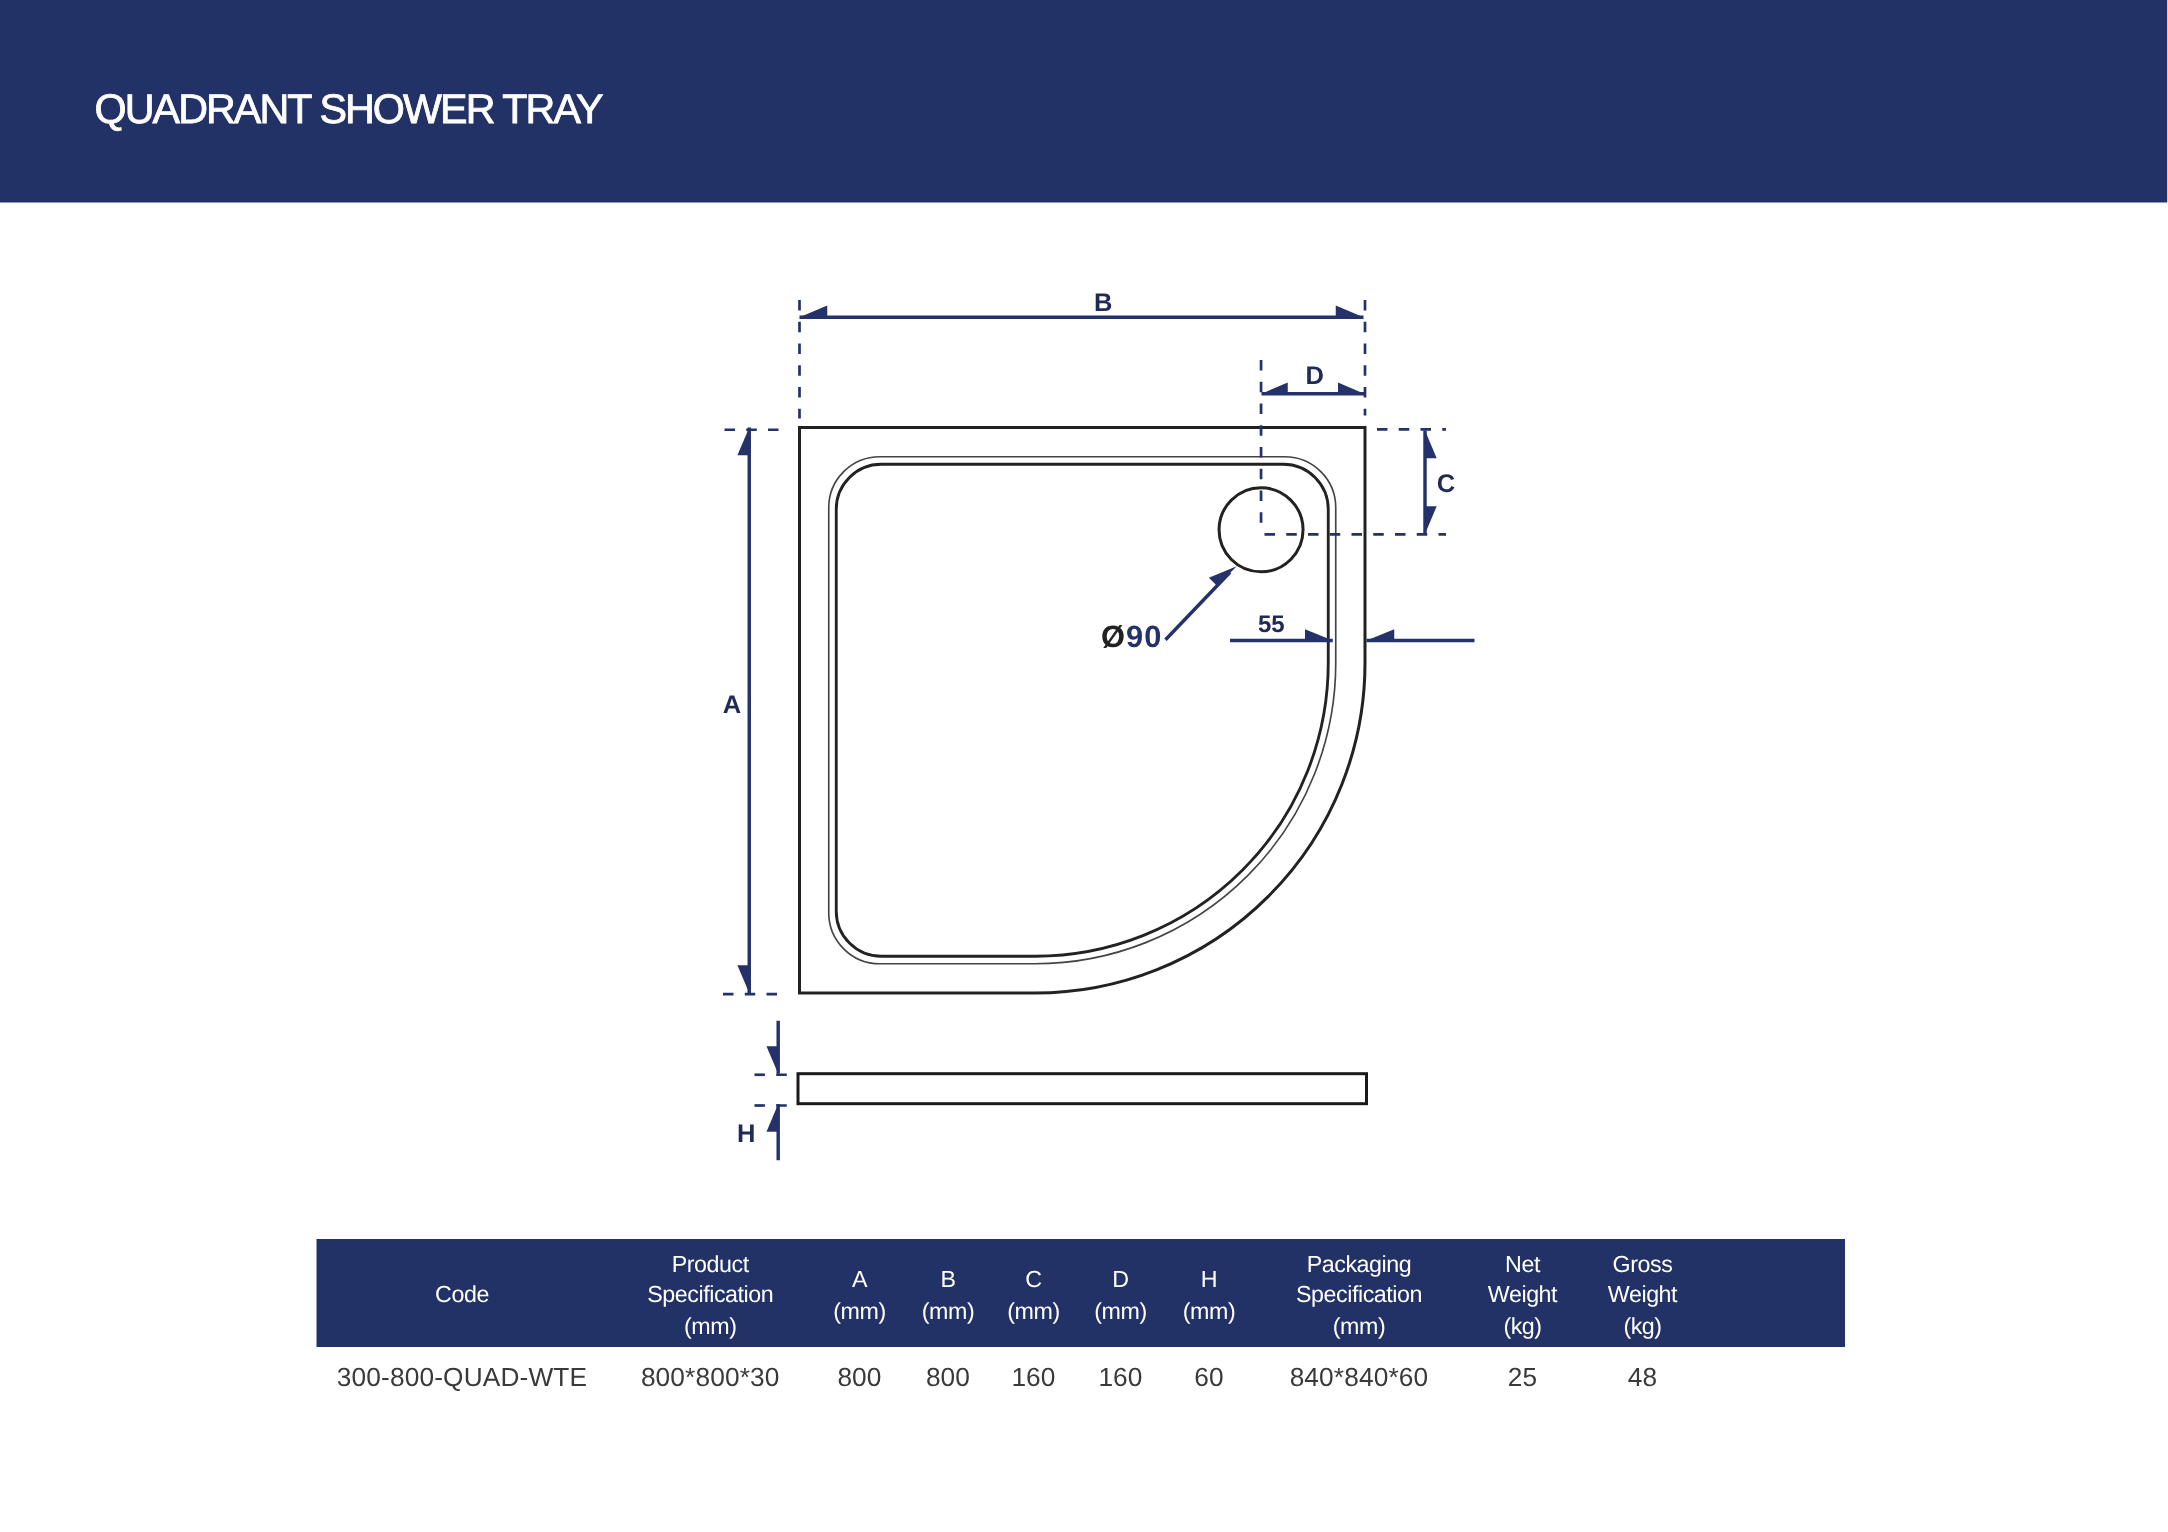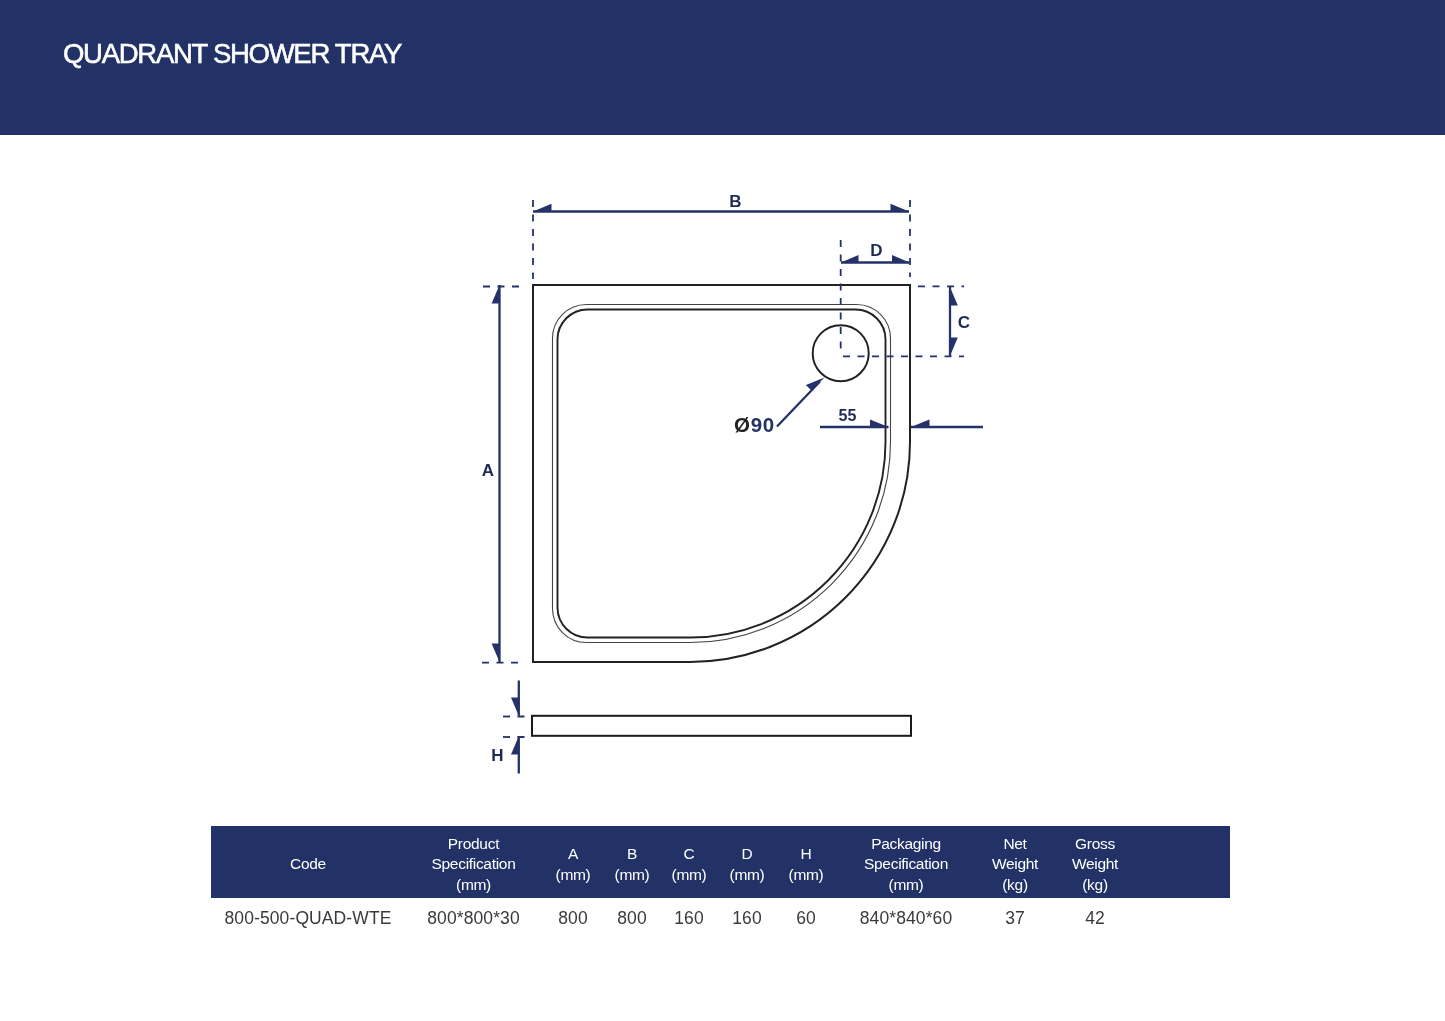--- a/index.html
+++ b/index.html
@@ -1,18 +1,18 @@
 <!DOCTYPE html>
 <html><head>
 <meta charset="utf-8">
 <style>
   html,body{margin:0;padding:0;}
   body{width:1445px;height:1021px;background:#ffffff;font-family:"Liberation Sans",sans-serif;position:relative;overflow:hidden;}
   .hdr{position:absolute;left:0;top:0;width:1445px;height:135px;background:#233266;}
-  .title{position:absolute;left:63px;top:40px;color:#ffffff;font-size:27.5px;line-height:27.5px;font-weight:normal;-webkit-text-stroke:0.55px #ffffff;letter-spacing:-1.28px;white-space:nowrap;}
+  .title{position:absolute;left:63px;top:59px;color:#ffffff;font-size:27.5px;line-height:27.5px;font-weight:normal;-webkit-text-stroke:0.55px #ffffff;letter-spacing:-1.28px;white-space:nowrap;}
   svg{position:absolute;left:0;top:0;}
   .tbl{position:absolute;left:211px;top:826px;width:1019px;}
   .row{display:flex;}
   .hrow{background:#233266;height:72px;align-items:center;color:#ffffff;font-size:15.5px;line-height:20.4px;letter-spacing:-0.3px;font-weight:400;}
   .hrow .c{position:relative;top:2.5px;}
   .drow{height:41px;align-items:center;color:#3a3a3a;font-size:17.5px;letter-spacing:0.1px;}
   .c{text-align:center;flex:0 0 auto;}
   .w0{width:194px}.w1{width:137px}.w2{width:62px}.w3{width:56px}.w4{width:58px}.w5{width:58px}.w6{width:60px}.w7{width:140px}.w8{width:78px}.w9{width:82px}.w10{width:94px}
 </style>
 </head>
@@ -146,34 +146,34 @@
     <div class="c w7">Packaging<br>Specification<br>(mm)</div>
 
     <div class="c w8">Net<br>Weight<br>(kg)</div>
 
     <div class="c w9">Gross<br>Weight<br>(kg)</div>
     <div class="c w10"></div>
   </div>
 
   <div class="row drow">
 
-    <div class="c w0">800-500-QUAD-WTE</div>
+    <div class="c w0">300-800-QUAD-WTE</div>
 
     <div class="c w1">800*800*30</div>
 
     <div class="c w2">800</div>
 
     <div class="c w3">800</div>
 
     <div class="c w4">160</div>
 
     <div class="c w5">160</div>
 
     <div class="c w6">60</div>
 
     <div class="c w7">840*840*60</div>
 
-    <div class="c w8">37</div>
+    <div class="c w8">25</div>
 
-    <div class="c w9">42</div>
+    <div class="c w9">48</div>
     <div class="c w10"></div>
   </div>
 </div>
 
 </body></html>

